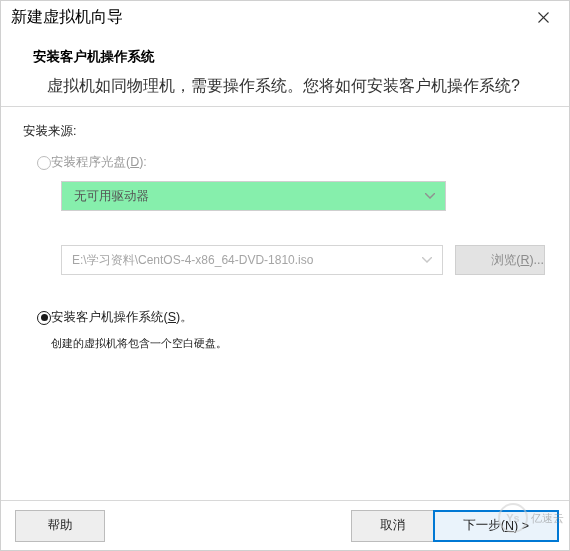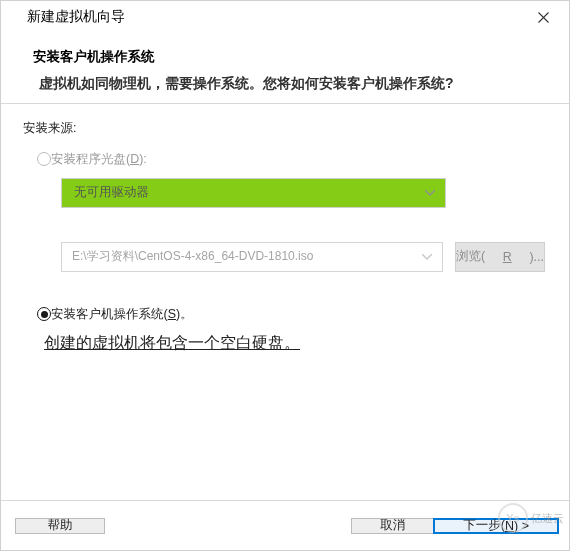--- a/index.html
+++ b/index.html
@@ -1,43 +1,43 @@
 <!DOCTYPE html>
 <html><head>
 <meta charset="utf-8">
 <style>
 * { box-sizing: border-box; margin: 0; padding: 0; font-family: "Microsoft YaHei", "Segoe UI", Tahoma, sans-serif; }
 body { background: #fff; width: 570px; height: 551px; overflow: hidden; position: relative; }
 .window { width: 570px; height: 551px; border: 1px solid #d0d0d0; display: flex; flex-direction: column; background: #fff; }
-.titlebar { height: 32px; display: flex; align-items: center; padding: 0 4px 0 26px; font-size: 14px; color: #000; }
+.titlebar { height: 32px; display: flex; align-items: center; padding: 0 4px 0 10px; font-size: 16px; color: #000; }
 .titlebar-title { flex: 1; }
 .win-btn { width: 44px; height: 30px; display: flex; align-items: center; justify-content: center; }
 .win-btn svg { stroke: #333; }
 .header { padding: 10px 18px 7px 18px; border-bottom: 1px solid #d8d8d8; background: #fff; }
 .header-title { font-size: 13.5px; font-weight: bold; color: #000; margin: 5px 0 6px 14px; }
-.header-desc { font-size: 14px; color: #333; margin-left: 20px; line-height: 1.7; font-weight: bold; }
+.header-desc { font-size: 16px; color: #333; margin-left: 28px; line-height: 1.7; }
 .content { flex: 1; padding: 16px 22px 0 22px; font-size: 12.5px; color: #333; }
 .src-label { margin-bottom: 14px; color: #222; }
 .option-block { margin-left: 14px; margin-bottom: 34px; }
 .radio-row { display: flex; align-items: center; margin-bottom: 10px; }
 .radio { width: 14px; height: 14px; border-radius: 50%; border: 1.4px solid #888; display: inline-flex; align-items: center; justify-content: center; flex: 0 0 14px; }
 .radio.disabled { border-color: #bbb; }
 .radio.checked { border-color: #1a1a1a; }
 .radio.checked::after { content: ""; width: 7px; height: 7px; background: #1a1a1a; border-radius: 50%; }
 .radio-label { color: #222; }
 .radio-label.disabled { color: #9a9a9a; }
 .radio-label u { text-decoration: underline; }
 .dd-row { display: flex; gap: 12px; align-items: center; margin-left: 24px; }
-.dropdown { height: 30px; background: #84cc16; border: 1px solid #cfcfcf; display: flex; align-items: center; padding: 0 30px 0 12px; font-size: 12.5px; color: #555; position: relative; width: 385px; }
+.dropdown { height: 30px; background: #86efac; border: 1px solid #cfcfcf; display: flex; align-items: center; padding: 0 30px 0 12px; font-size: 12.5px; color: #555; position: relative; width: 385px; }
 .dd-chevron { position: absolute; right: 10px; top: 50%; transform: translateY(-50%); }
 .textfield { height: 30px; width: 382px; border: 1px solid #d5d5d5; background: #fff; padding: 0 30px 0 10px; display: flex; align-items: center; color: #a5a5a5; font-size: 12px; position: relative; }
-.browse-btn { height: 30px; width: 90px; background: #e3e3e3; border: 1px solid #cfcfcf; color: #8c8c8c; font-size: 12.5px; display: flex; align-items: center; justify-content: space-between; }
-.sub-desc { margin-left: 7px; color: #222; margin-top: 8px; font-size: 16px; text-decoration: underline; }
+.browse-btn { height: 30px; width: 90px; background: #e3e3e3; border: 1px solid #cfcfcf; color: #8c8c8c; font-size: 12.5px; display: flex; align-items: center; justify-content: flex-end; }
+.sub-desc { margin-left: 14px; color: #222; margin-top: 8px; font-size: 11px; }
 .footer { height: 50px; border-top: 1px solid #d8d8d8; display: flex; align-items: center; padding: 0 10px 0 14px; gap: 0; background: #fff; }
-.btn { height: 16px; border: 1px solid #bcbcbc; background: #eee; font-size: 12.5px; display: flex; align-items: center; justify-content: center; padding: 0 28px; min-width: 90px; color: #222; }
+.btn { height: 32px; border: 1px solid #bcbcbc; background: #eee; font-size: 12.5px; display: flex; align-items: center; justify-content: center; padding: 0 28px; min-width: 90px; color: #222; }
 .btn.primary { border: 2px solid #0078d4; background: #eaf3fb; min-width: 100px; }
 .spacer { flex: 1; }
 .watermark { position: absolute; right: 6px; bottom: 18px; opacity: 0.55; font-size: 11px; color: #888; display: flex; align-items: center; gap: 2px;}
 .watermark .wm-circle { width: 30px; height: 30px; border: 2px solid #ccc; border-radius: 50%; display:flex;align-items:center;justify-content:center;font-weight:bold;color:#bbb; font-size:11px; margin-right:1px;}
 </style>
 </head>
 <body>
 
 <div class="window">
 

